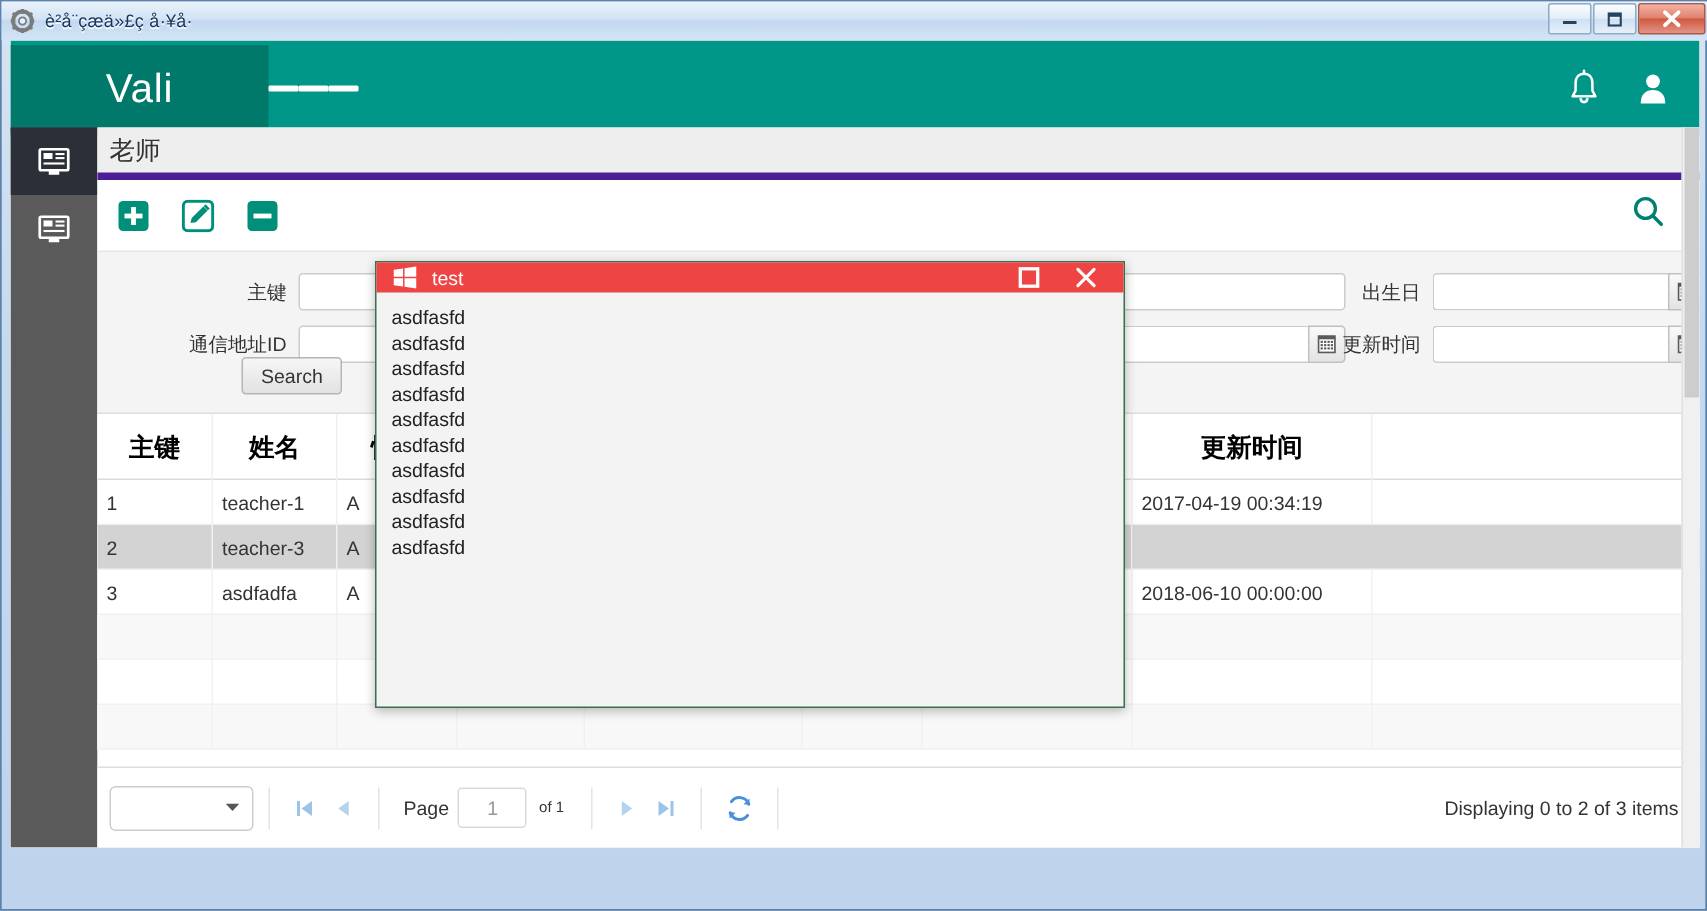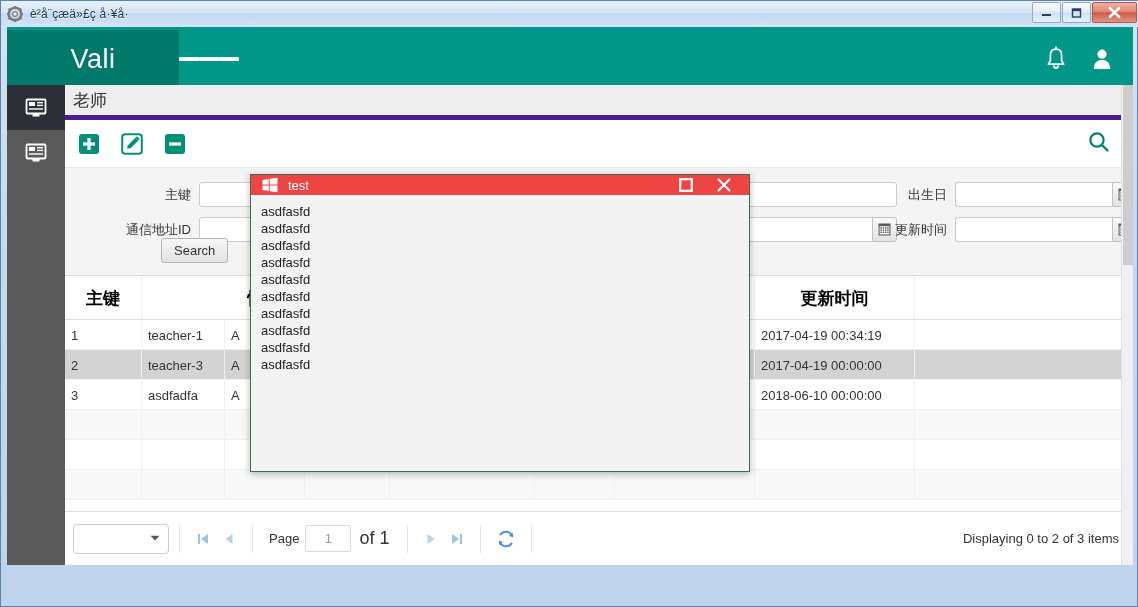--- a/index.html
+++ b/index.html
@@ -185,21 +185,21 @@
     padding-right: 8px; cursor: pointer;
   }
   .pg-sep { width: 1px; height: 28px; background: #e4e4e4; margin: 0 10px; }
   .pg-btn { width: 26px; height: 28px; display:flex; align-items:center; justify-content:center; cursor: pointer; }
   #page-label { font-size: 13px; color: #333; margin: 0 6px; }
   #page-num {
     width: 46px; height: 27px; border: 1px solid #d9d9d9; border-radius: 3px;
     text-align: center; font-size: 13px; color: #999; background: #fff; outline: none;
     font-family: "Liberation Sans", sans-serif;
   }
-  #page-of { font-size: 18px; color: #333; margin: 0 8px; }
+  #page-of { font-size: 10px; color: #333; margin: 0 8px; }
   #pg-spacer { flex: 1 1 auto; }
   #display-info { font-size: 13px; color: #333; margin-right: 6px; }
 
   
   #vscroll {
     position: absolute; right: 0; top: 58px; width: 12px; height: 480px;
     background: #f0f0f0; border-left: 1px solid #e0e0e0;
   }
   #vthumb { position:absolute; left:1px; top:0; width:10px; height:180px; background:#cdcdcd; }
 
@@ -457,20 +457,21 @@
             </span>
           </span>
         </div>
 
         <button id="search-btn">Search</button>
       </div>
 
       <div id="grid">
         <div id="grid-head">
           <div class="hcell" style="left:0px;   width:77px;">主键</div>
+          <div class="hcell" style="left:77px;  width:83px;">姓名</div>
           <div class="hcell" style="left:160px; width:80px;">性别</div>
           <div class="hcell" style="left:240px; width:85px;"></div>
           <div class="hcell" style="left:325px; width:145px;"></div>
           <div class="hcell" style="left:470px; width:80px;"></div>
           <div class="hcell" style="left:550px; width:140px;"></div>
           <div class="hcell" style="left:690px; width:160px;">更新时间</div>
           <div class="hcell" style="left:850px; width:218px; border-right:none;"></div>
         </div>
 
         <div id="grid-body">
@@ -486,21 +487,20 @@
               <div class="gcell" style="left: 850px; width: 218px; border-right: none;"></div>
             </div>
             <div class="grow sel">
               <div class="gcell" style="left: 0px; width: 77px;">2</div>
               <div class="gcell" style="left: 77px; width: 83px;">teacher-3</div>
               <div class="gcell" style="left: 160px; width: 80px;">A</div>
               <div class="gcell" style="left: 240px; width: 85px;"></div>
               <div class="gcell" style="left: 325px; width: 145px;"></div>
               <div class="gcell" style="left: 470px; width: 80px;"></div>
               <div class="gcell" style="left: 550px; width: 140px;"></div>
-              <div class="gcell" style="left: 690px; width: 160px;">2017-04-19 00:00:00</div>
               <div class="gcell" style="left: 850px; width: 218px; border-right: none;"></div>
             </div>
             <div class="grow">
               <div class="gcell" style="left: 0px; width: 77px;">3</div>
               <div class="gcell" style="left: 77px; width: 83px;">asdfadfa</div>
               <div class="gcell" style="left: 160px; width: 80px;">A</div>
               <div class="gcell" style="left: 240px; width: 85px;"></div>
               <div class="gcell" style="left: 325px; width: 145px;"></div>
               <div class="gcell" style="left: 470px; width: 80px;"></div>
               <div class="gcell" style="left: 550px; width: 140px;"></div>

